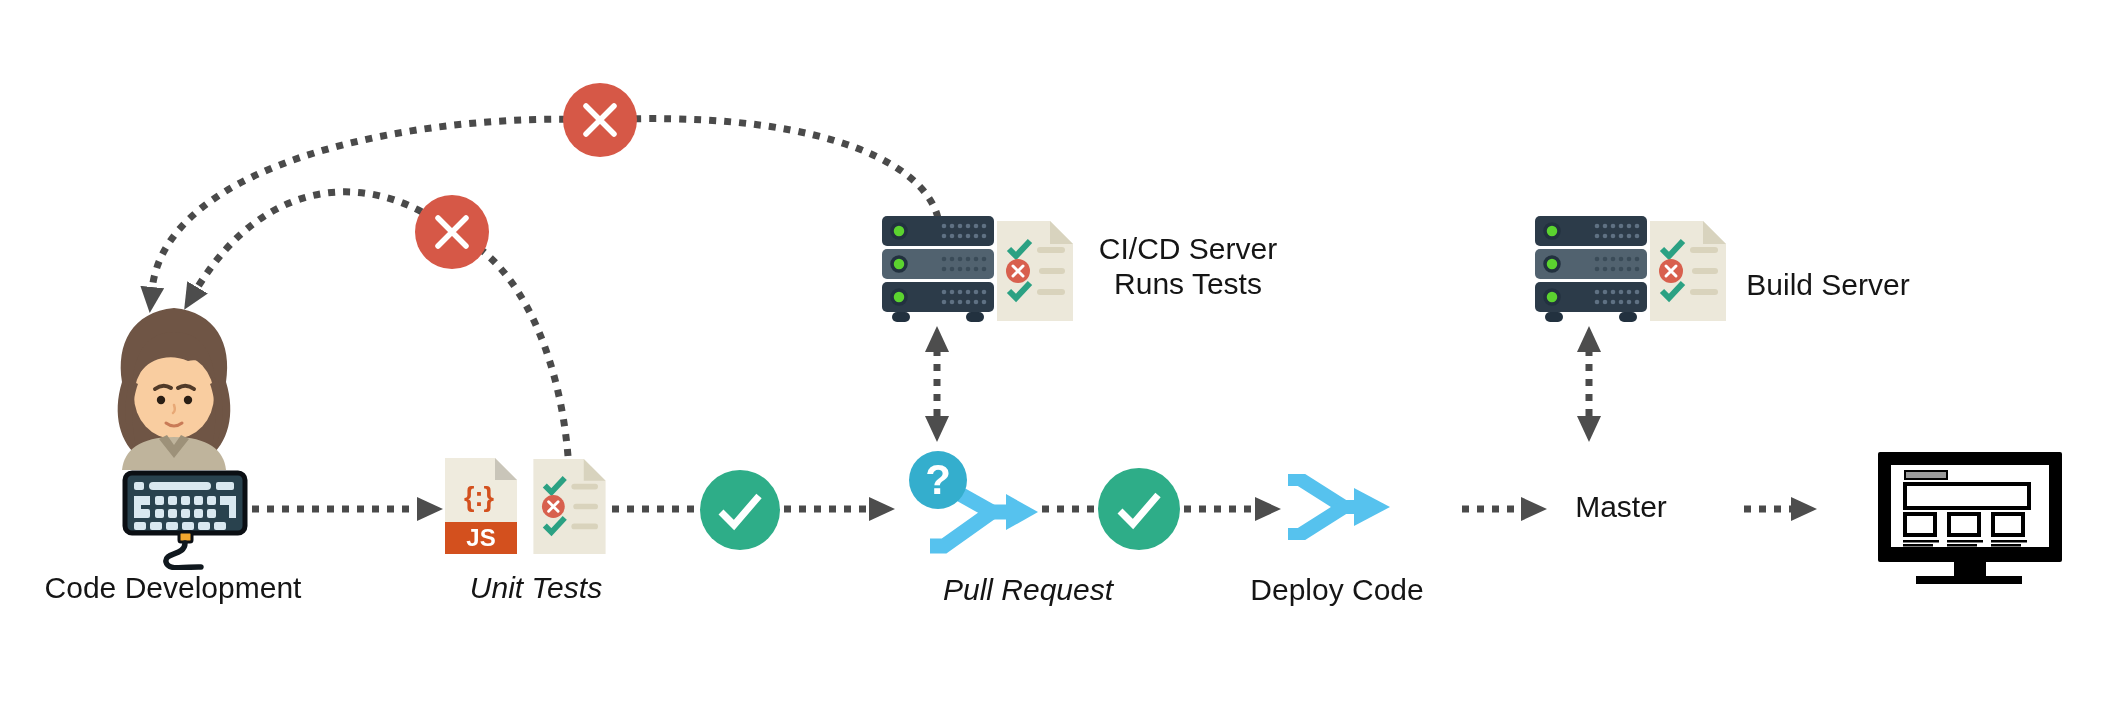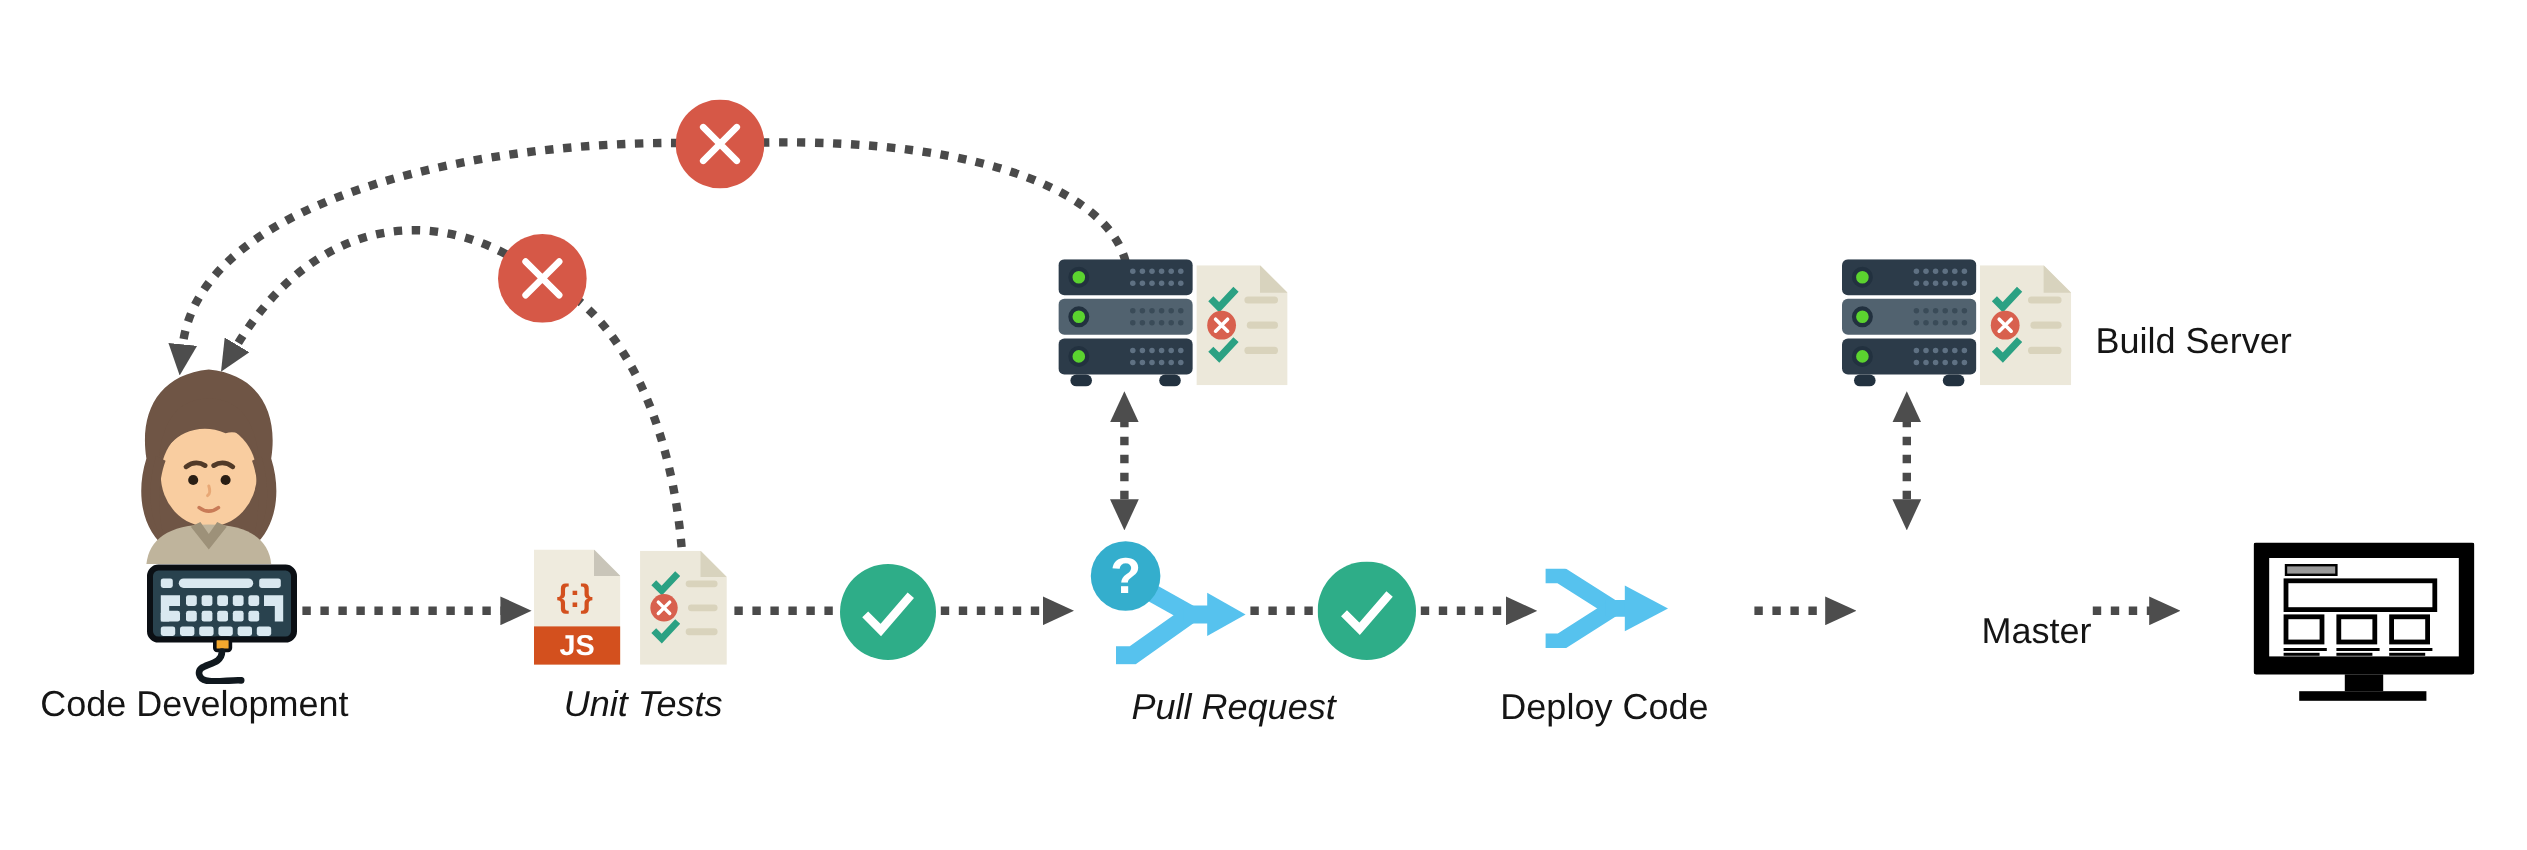--- a/index.html
+++ b/index.html
@@ -27,25 +27,25 @@
   .qcircle{left:908px;top:450px;}
   .prbranch{left:928px;top:482px;}
   .mergeicon{left:1286px;top:474px;}
   .rack1{left:882px;top:216px;}
   .doc1{left:997px;top:221px;}
   .rack2{left:1535px;top:216px;}
   .doc2{left:1650px;top:221px;}
   .monitor{left:1878px;top:452px;}
   .xtop{left:563px;top:83px;}
   .xmid{left:415px;top:195px;}
-  .lab-code{left:162px;top:570px;}
+  .lab-code{left:173px;top:570px;}
   .lab-unit{left:536px;top:570px;font-style:italic;}
   .lab-pr{left:1028px;top:572px;font-style:italic;}
   .lab-merge{left:1337px;top:572px;}
-  .lab-master{left:1697px;top:489px;margin-top:20px;}
+  .lab-master{left:1621px;top:489px;}
   .lab-cicd{left:1188px;top:231px;}
   .lab-build{left:1828px;top:231px;margin-top:36px;}
 </style>
 </head>
 <body>
 
 <div class="canvas">
 
   <svg class="abs overlay" width="2106" height="708" viewBox="0 0 2106 708">
     <defs>
@@ -313,17 +313,21 @@
     <rect x="76" y="110" width="32" height="14" fill="#000000"></rect>
     <rect x="38" y="124" width="106" height="8" fill="#000000"></rect>
   </svg>
 
   <div class="lbl lab-code">Code Development</div>
   <div class="lbl lab-unit">Unit Tests</div>
   <div class="lbl lab-pr">Pull Request</div>
   <div class="lbl lab-merge">Deploy Code</div>
   <div class="lbl lab-master">Master</div>
 
+  <div class="lbl lab-cicd">
+    <div>CI/CD Server</div>
+    <div>Runs Tests</div>
+  </div>
   <div class="lbl lab-build">
     <div>Build Server</div>
   </div>
 
 </div>
 
 </body></html>

